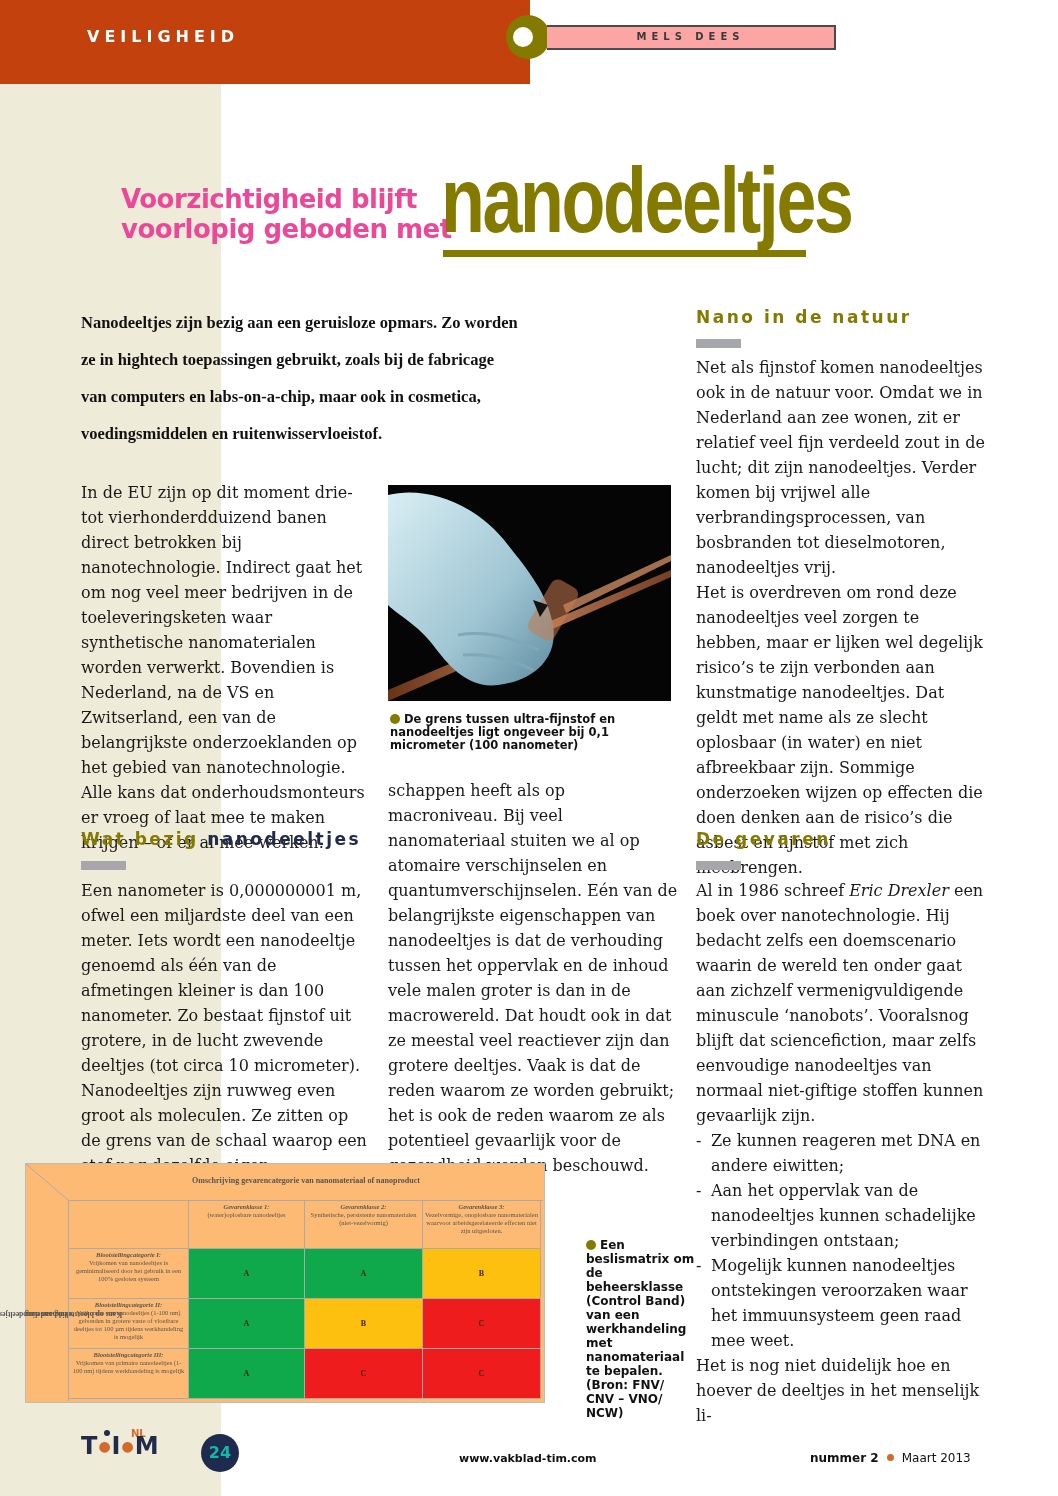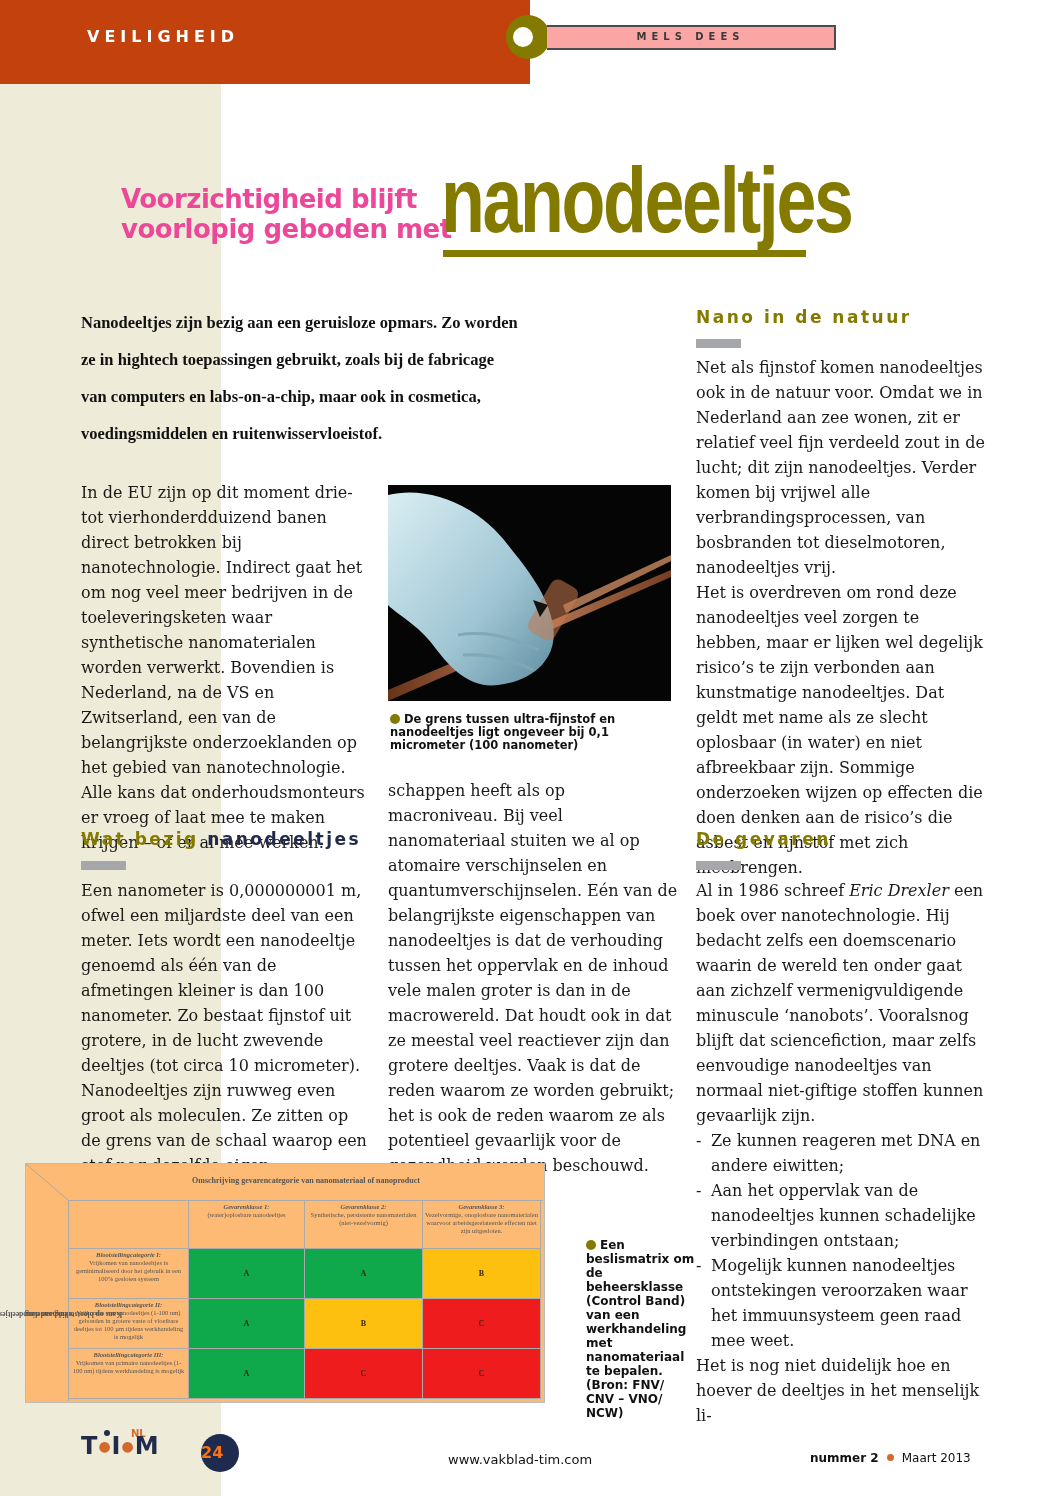--- a/index.html
+++ b/index.html
@@ -68,23 +68,23 @@
   .g { background:#0fa84a; } .y { background:#fdc00f; } .r { background:#ee1c1c; }
 
   
   .logo { position:absolute; left:81px; top:1432px; font-family:"DejaVu Sans", sans-serif; font-weight:bold;
           font-size:24px; color:#232b4a; letter-spacing:0; }
   .logo .o { color:#d4692d; font-size:14px; vertical-align:3px; margin:0 1px; }
   .logo-nl { position:absolute; left:131px; top:1428px; font-family:"DejaVu Sans", sans-serif; font-weight:bold;
              font-size:10px; color:#d4692d; }
   .logo-topdot { position:absolute; left:104px; top:1430px; width:6px; height:6px; border-radius:50%; background:#232b4a; }
   .pagenum { position:absolute; left:201px; top:1434px; width:38px; height:38px; border-radius:50%; background:#1e2b4f;
-             color:#f97316; font-family:"DejaVu Sans", sans-serif; font-weight:bold; font-size:16px; 
+             color:#14b8a6; font-family:"DejaVu Sans", sans-serif; font-weight:bold; font-size:16px; text-align:center;
              line-height:38px; }
-  .site { position:absolute; left:448px; top:1452px; font-family:"DejaVu Sans", sans-serif; font-weight:normal; font-size:13px; color:#111; }
+  .site { position:absolute; left:459px; top:1452px; font-family:"DejaVu Sans", sans-serif; font-weight:bold; font-size:11px; color:#111; }
   .issue { position:absolute; left:810px; top:1451px; font-family:"DejaVu Sans", sans-serif; font-size:12px; color:#111; }
   .issue b { font-weight:bold; }
   .issue .dot { display:inline-block; width:7px; height:7px; border-radius:50%; background:#d4692d; margin:0 8px; vertical-align:1px; }
 </style>
 </head>
 <body>
 
 <div class="beige"></div>
 
 <div class="hdr-olive">

